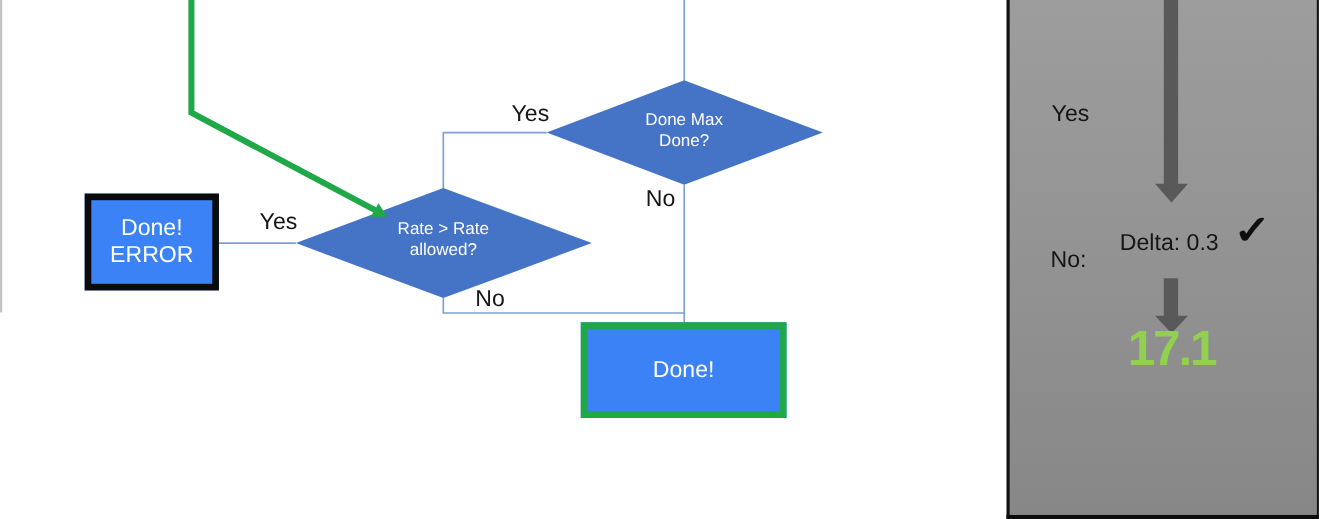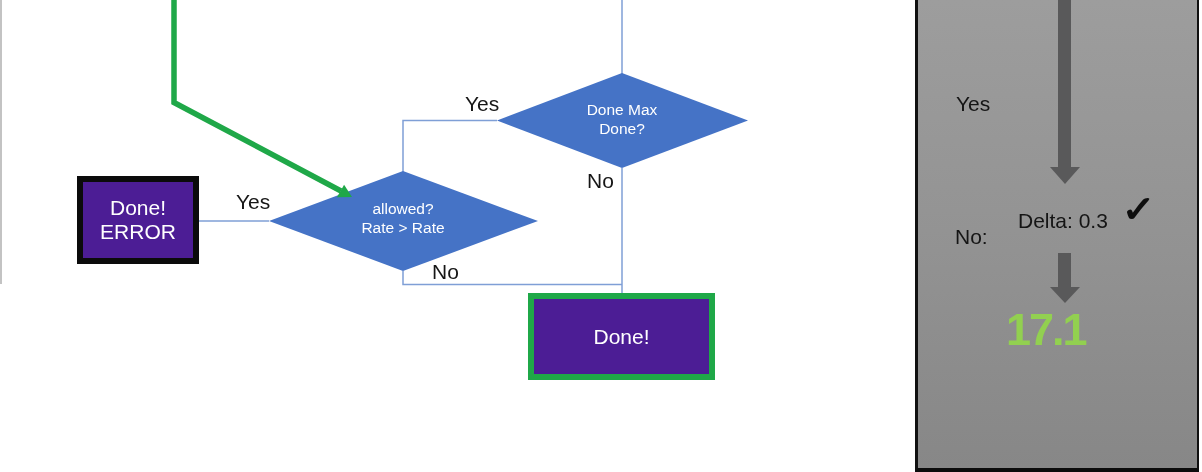--- a/index.html
+++ b/index.html
@@ -11,21 +11,21 @@
   #flow-svg { position:absolute; left:0; top:0; }
 
   .abs { position:absolute; }
 
   .edge-label { position:absolute; font-size:21px; color:#161616; white-space:nowrap; }
 
   .diamond-label { position:absolute; width:170px; text-align:center; color:#ffffff;
                    font-size:15.5px; line-height:19px; }
   .diamond-label span { display:block; }
 
-  .node-box { position:absolute; background:#4c1d95; display:flex; flex-direction:column;
+  .node-box { position:absolute; background:#3b82f6; display:flex; flex-direction:column;
               align-items:center; justify-content:center; color:#ffffff;
               font-size:21px; line-height:24px; text-align:center; }
   #error-box { left:77px; top:176px; width:122px; height:88px; border:6px solid #0B0B0B; }
   #done-box  { left:528px; top:293px; width:187px; height:87px; border:6px solid #1FA848; }
 
   #left-edge-line { left:0; top:0; width:2px; height:284px; background:#c3c3c3; }
 
   
   #side-panel { position:absolute; left:915px; top:0; width:284px; height:472px;
                 background:linear-gradient(180deg,#9d9d9d 0%, #949494 45%, #878787 100%);
@@ -33,21 +33,21 @@
                 border-bottom:4px solid #0c0c0c; }
   .panel-text { position:absolute; font-size:21px; color:#151515; white-space:nowrap; }
 
   .arrow-shaft { position:absolute; width:13px; background:#59595A; }
   .arrow-head  { position:absolute; width:0; height:0;
                  border-left:15px solid transparent; border-right:15px solid transparent;
                  border-top:17px solid #59595A; }
 
   #panel-check { position:absolute; left:205px; top:188px; font-size:37px; font-weight:bold;
                  color:#0e0e0e; transform:scaleX(1.1); }
-  #panel-result { position:absolute; left:88px; top:304px; width:118px; text-align:left;
+  #panel-result { position:absolute; left:88px; top:291px; width:118px; text-align:center;
                   font-size:45px; font-weight:bold; letter-spacing:-2px; color:#92D050; }
 </style>
 </head>
 <body>
 
 <div id="stage">
 
   <div id="left-edge-line" class="abs"></div>
 
   <svg id="flow-svg" width="916" height="472" viewBox="0 0 916 472">
@@ -69,22 +69,22 @@
       <path d="M174,0 L174,102.5 L341,191" stroke="#1FA848" stroke-width="5.5" fill="none"></path>
       <polygon points="352,197 336.9,197.2 344.1,184.7" fill="#1FA848"></polygon>
     </g>
   </svg>
 
   <div class="diamond-label" style="left:537px; top:100px;">
     <span>Done Max</span>
     <span>Done?</span>
   </div>
   <div class="diamond-label" style="left:318px; top:199px;">
+    <span>Rate &gt; Rate</span>
     <span>allowed?</span>
-    <span>Rate &gt; Rate</span>
   </div>
 
   <div class="edge-label" style="left:465px; top:92px;">Yes</div>
   <div class="edge-label" style="left:587px; top:169px;">No</div>
   <div class="edge-label" style="left:236px; top:190px;">Yes</div>
   <div class="edge-label" style="left:432px; top:260px;">No</div>
 
   <div id="error-box" class="node-box">
     <span>Done!</span>
     <span>ERROR</span>

